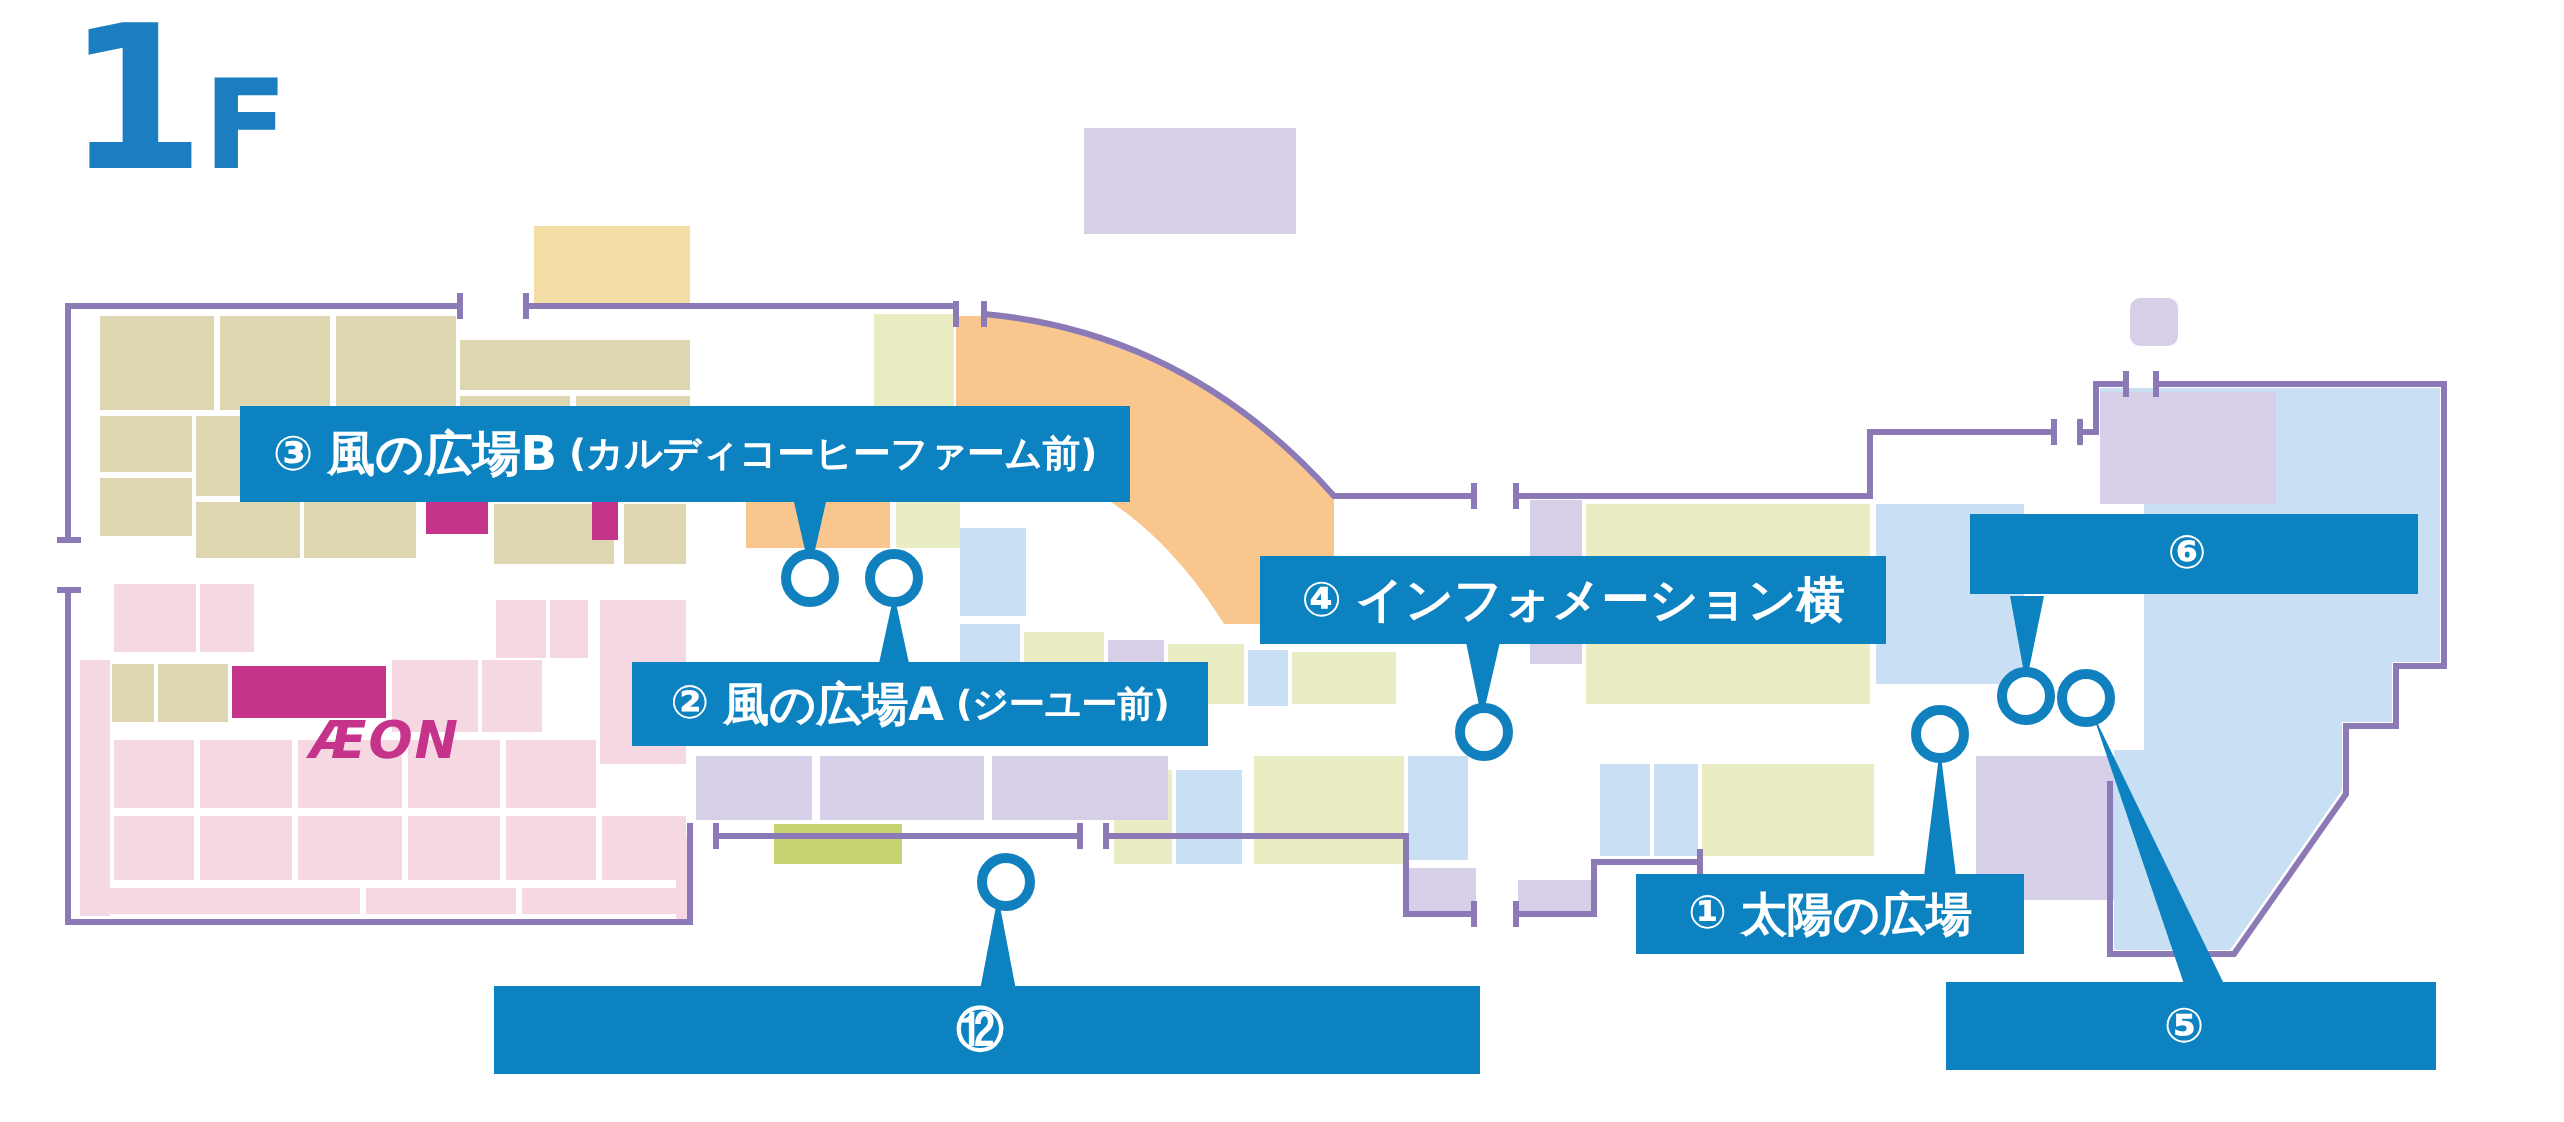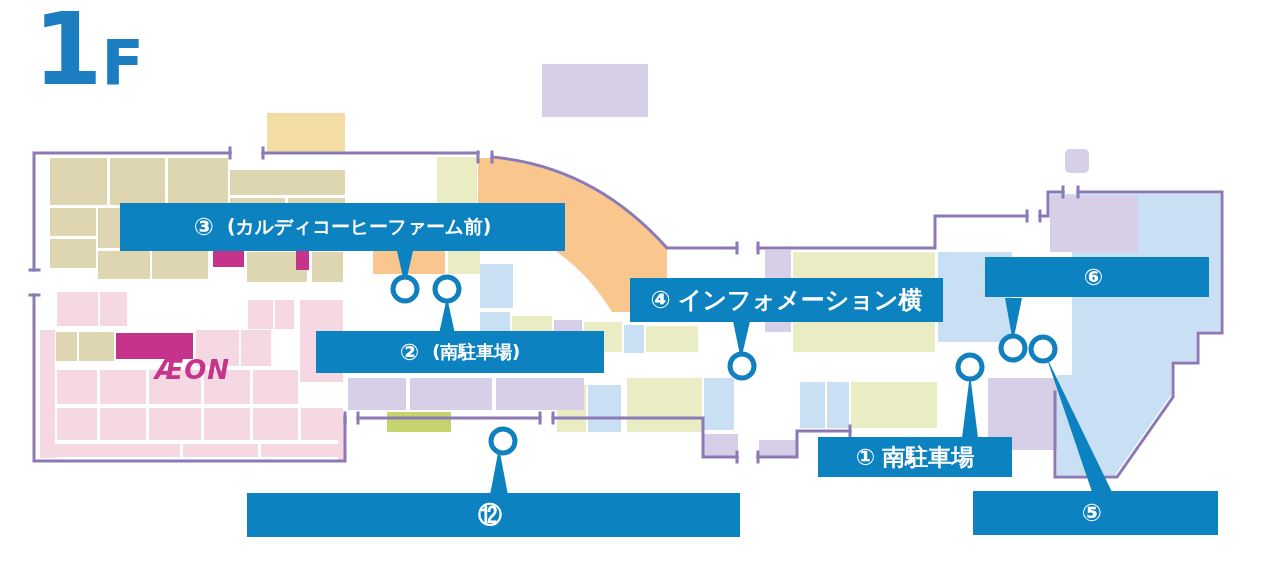--- a/index.html
+++ b/index.html
@@ -195,42 +195,44 @@
     </g>
   </svg>
 
   <div class="floor-title">
     <span class="num">1</span>
     <span class="suf">F</span>
   </div>
 
   <div class="spot-label lb3">
     <span class="badge">③</span>
+    <span class="main">風の広場B</span>
     <span class="note">(カルディコーヒーファーム前)</span>
   </div>
 
   <div class="spot-label lb2">
     <span class="badge">②</span>
-    <span class="note">(南駐車場)</span>
+    <span class="main">風の広場A</span>
+    <span class="note">(ジーユー前)</span>
   </div>
 
   <div class="spot-label lb4">
     <span class="badge">④</span>
     <span class="main">インフォメーション横</span>
 
   </div>
 
   <div class="spot-label lb6">
     <span class="badge">⑥</span>
 
   </div>
 
   <div class="spot-label lb1">
     <span class="badge">①</span>
-    <span class="main">南駐車場</span>
+    <span class="main">太陽の広場</span>
 
   </div>
 
   <div class="spot-label lb5">
     <span class="badge">⑤</span>
 
   </div>
 
   <div class="spot-label lb12">
     <span class="badge">⑫</span>

